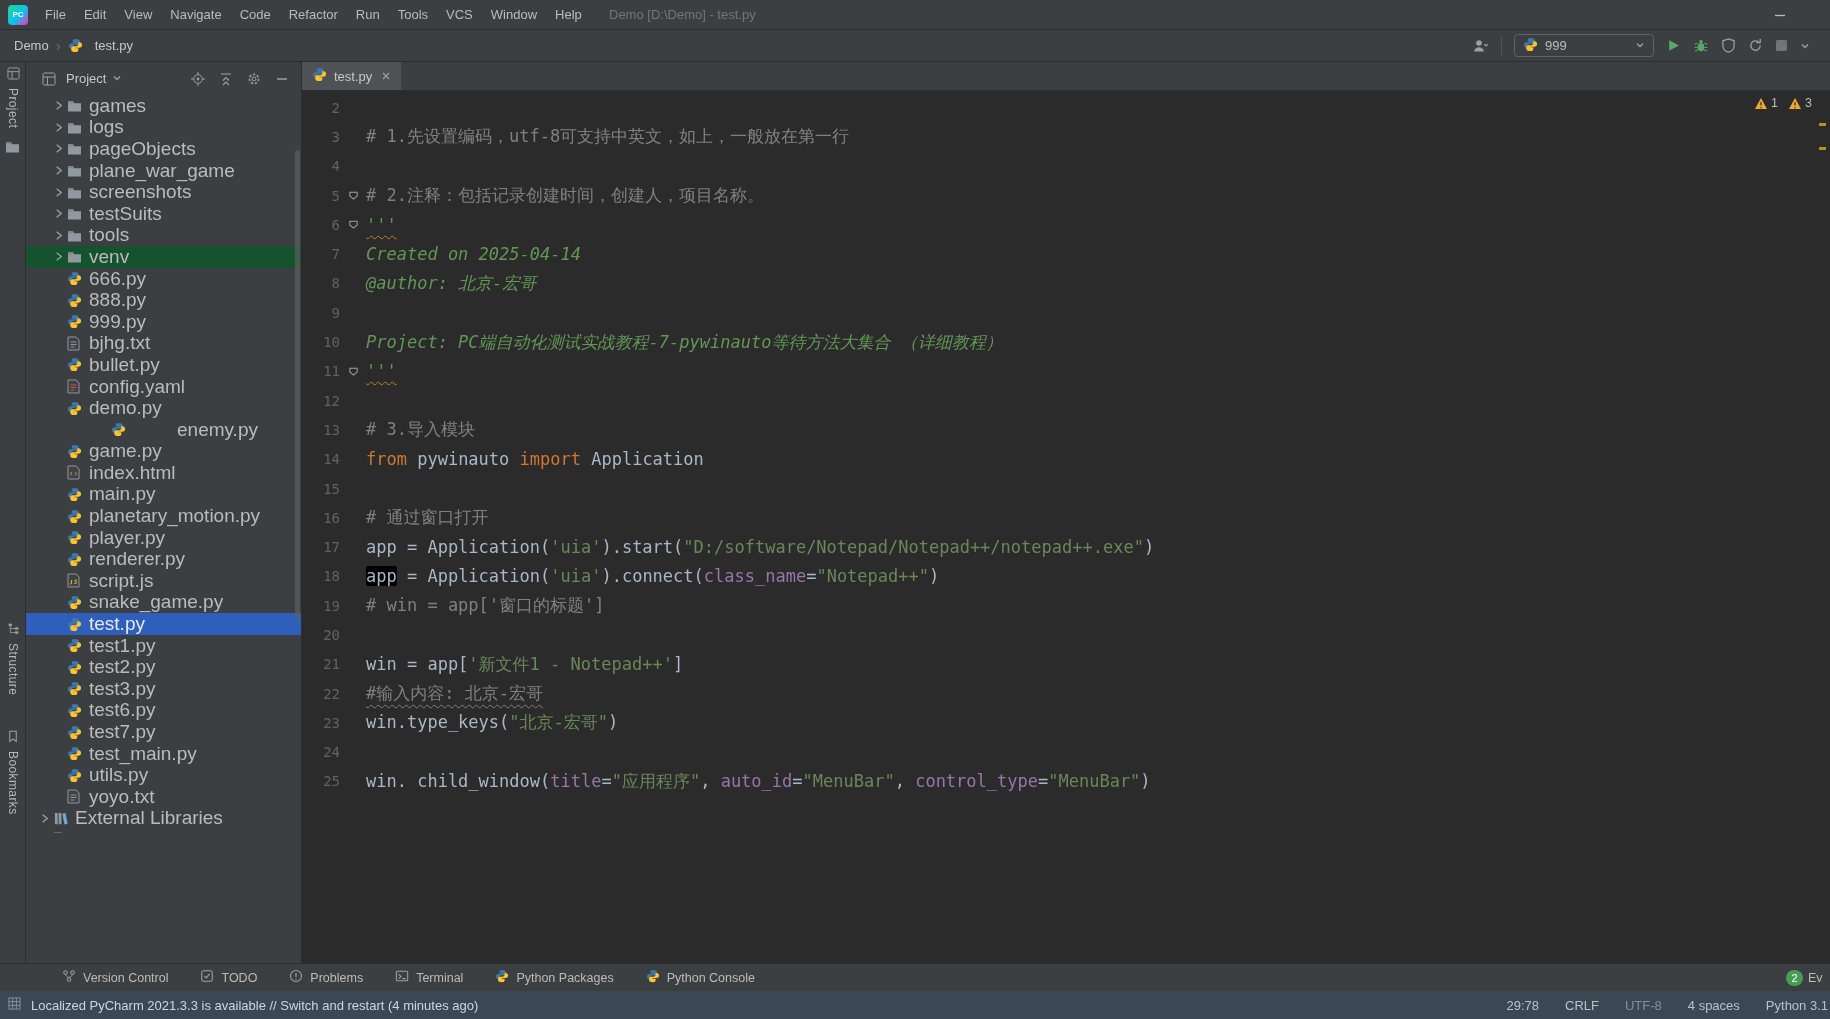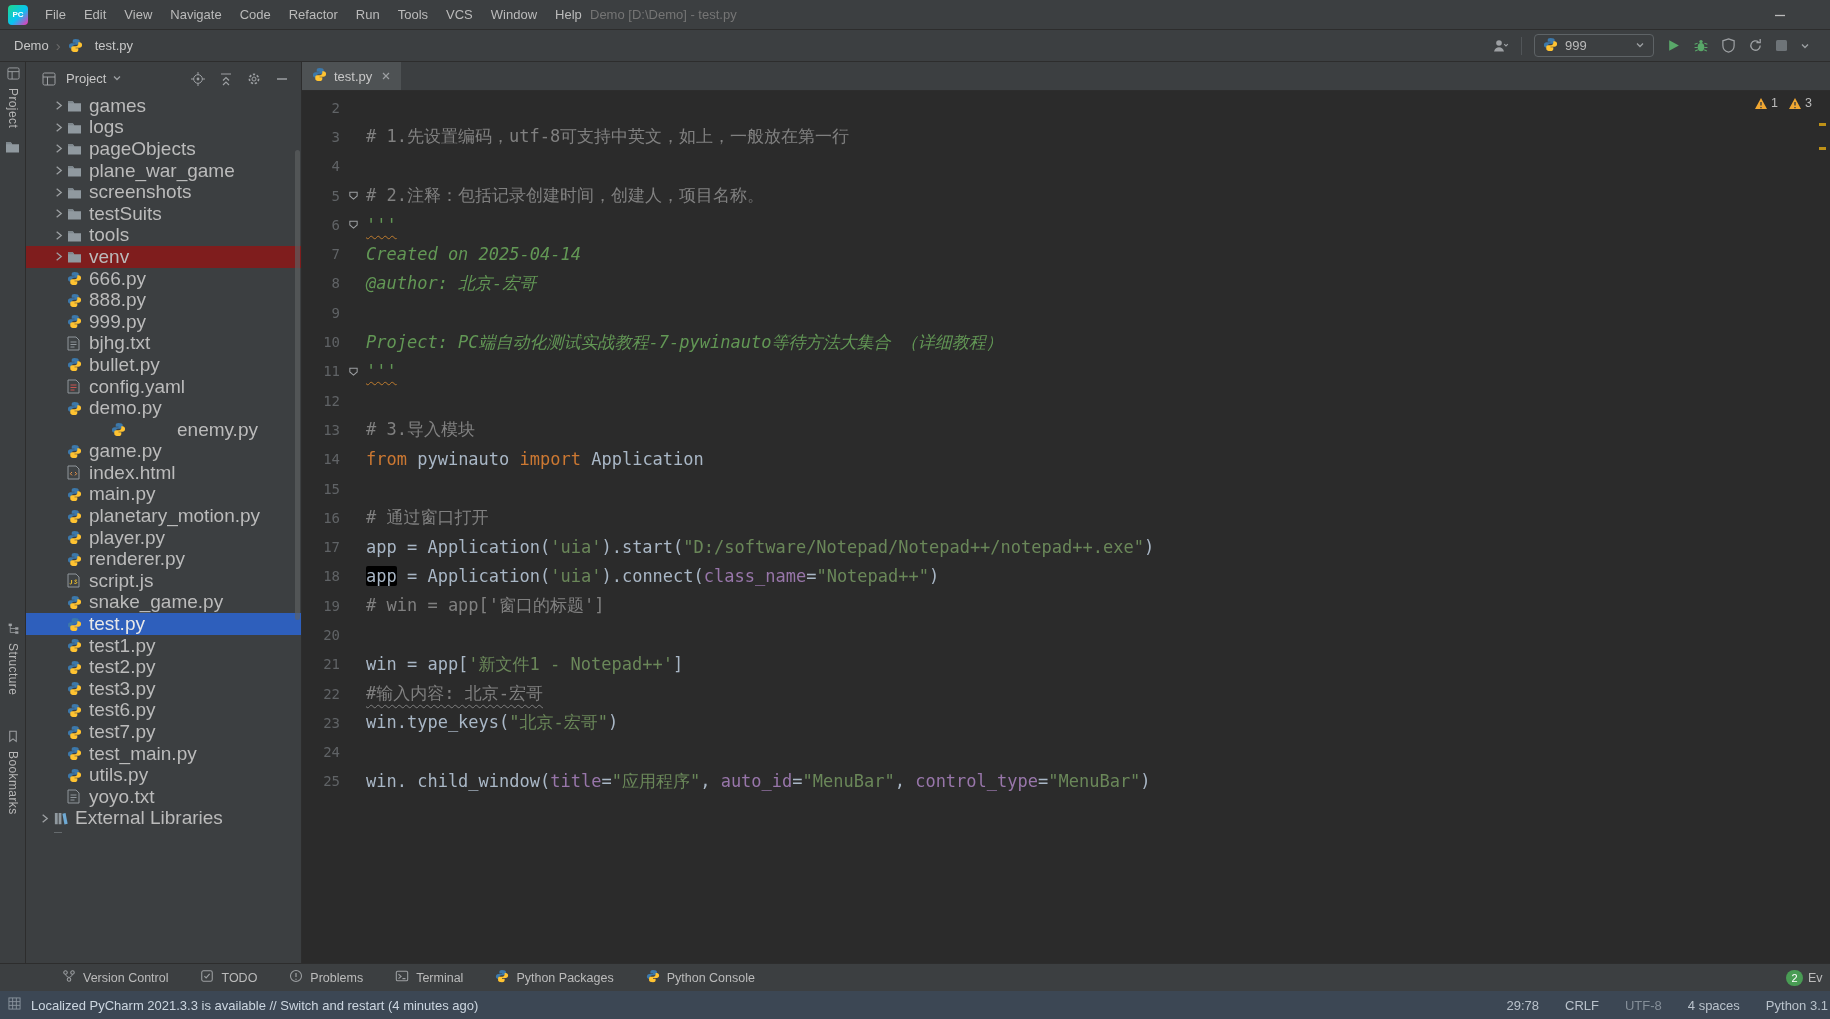--- a/index.html
+++ b/index.html
@@ -4,32 +4,32 @@
 <style>
   *{box-sizing:border-box;margin:0;padding:0}
   html,body{width:1830px;height:1019px;background:#2b2b2b;font-family:"Liberation Sans","DejaVu Sans",sans-serif;}
   .app{position:relative;width:1830px;height:1019px;background:#3c3f41;overflow:hidden;color:#bbb;font-size:13px;}
 
   
   .titlebar{height:30px;display:flex;align-items:center;background:#3c3f41;border-bottom:1px solid #2d2d2d;padding-left:8px;position:relative;}
   .logo{width:20px;height:20px;border-radius:4px;background:linear-gradient(135deg,#21d789 0%,#07c3f2 55%,#fe2eb6 100%);color:#fff;font-size:8px;font-weight:bold;display:flex;align-items:center;justify-content:center;margin-right:8px;flex:none;}
   .menubar{display:flex;align-items:center;}
   .menu-item{padding:0 9px;height:30px;line-height:30px;color:#bbb;cursor:default;}
-  .win-title{position:absolute;left:590px;top:0;height:30px;line-height:30px;color:#757575;}
+  .win-title{position:absolute;left:609px;top:0;height:30px;line-height:30px;color:#757575;}
   .win-min{position:absolute;right:44px;top:9px;}
 
   
   .navbar{height:32px;display:flex;align-items:center;border-bottom:1px solid #2d2d2d;padding:0 14px;background:#3c3f41;}
   .breadcrumb{display:flex;align-items:center;gap:7px;}
   .crumb{color:#c7c7c7;}
   .crumb-sep{color:#6a6a6a;font-size:15px;line-height:12px;}
   .nav-right{margin-left:auto;display:flex;align-items:center;gap:12px;padding-right:6px;}
   .nicon{display:flex;align-items:center;gap:2px;}
   .vsep{width:1px;height:18px;background:#515558;}
-  .run-combo{display:flex;align-items:center;gap:7px;border:1px solid #5e6366;border-radius:4px;height:23px;padding:0 8px;width:120px;color:#bbb;}
+  .run-combo{display:flex;align-items:center;gap:7px;border:1px solid #5e6366;border-radius:4px;height:23px;padding:0 8px;width:140px;color:#bbb;}
   .run-combo .grow{flex:1}
 
   
   .main{display:flex;height:901px;}
   .stripe{width:26px;background:#3c3f41;border-right:1px solid #2d2d2d;position:relative;flex:none;}
   .stripe-group{position:absolute;left:0;width:26px;display:flex;flex-direction:column;align-items:center;gap:5px;}
   .vlabel{writing-mode:vertical-rl;font-size:12px;color:#b7b7b7;letter-spacing:.4px;}
   .sg-project{top:5px}.stripe-folder{position:absolute;top:78px;left:5px}.sg-structure{top:560px}.sg-bookmarks{top:668px}
 
   .panel{width:276px;background:#3c3f41;border-right:1px solid #2d2d2d;display:flex;flex-direction:column;position:relative;flex:none;}
@@ -37,21 +37,21 @@
   .ph-label{color:#c7c7c7;}
   .spacer{flex:1}
   .hicon{width:22px;height:22px;display:flex;align-items:center;justify-content:center;}
   .tree{height:738px;overflow:hidden;font-size:19px;}
   .tree-row{height:21.6px;display:flex;align-items:center;white-space:nowrap;width:100%;}
   .chev{width:17px;flex:none;display:flex;align-items:center;justify-content:center;}
   .ticon{width:20px;flex:none;display:flex;align-items:center;justify-content:flex-start;}
   .tlabel{color:#bbb;padding-left:2px;}
   .sel-blue{background:#2e5fbc;}
   .sel-blue .tlabel{color:#e8e8e8;}
-  .sel-olive{background:#7f1d1d;}
+  .sel-olive{background:#14532d;}
   .panel-scroll{position:absolute;right:1px;top:88px;width:5px;height:470px;background:#5d6163;border-radius:3px;opacity:.65;}
 
   .editor-col{flex:1;display:flex;flex-direction:column;min-width:0;}
   .tabbar{height:29px;background:#3c3f41;border-bottom:1px solid #2d2d2d;display:flex;align-items:stretch;flex:none;}
   .tab{display:flex;align-items:center;gap:7px;padding:0 10px;background:#4e5254;color:#c7c7c7;}
   .tab .close{display:flex;align-items:center;margin-left:2px;}
 
   .editor{flex:1;background:#2b2b2b;position:relative;font-family:"DejaVu Sans Mono",monospace;font-size:17px;color:#a9b7c6;padding-top:2px;overflow:hidden;}
   .ln{display:flex;height:29.3px;align-items:center;}
   .num{width:38px;text-align:right;color:#606366;font-size:14px;flex:none;}

